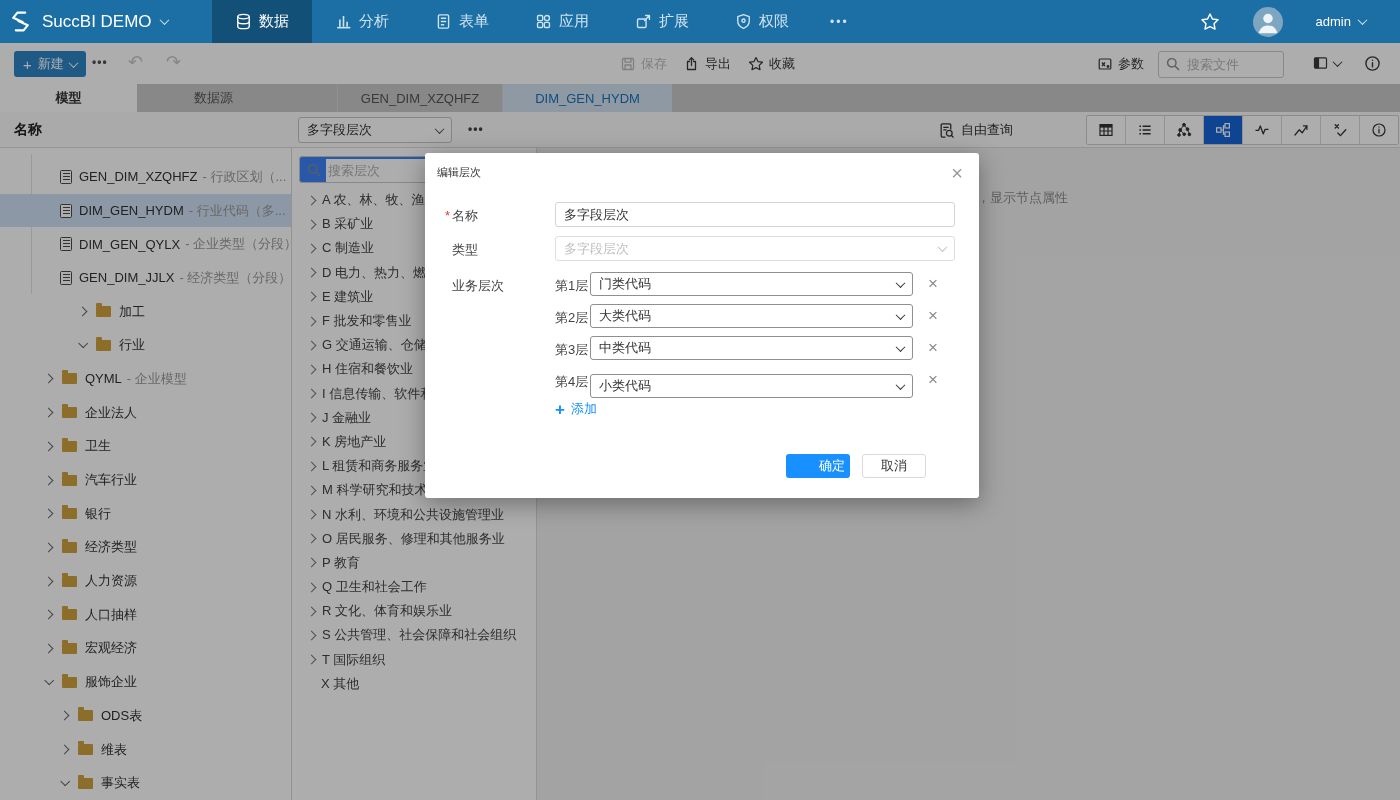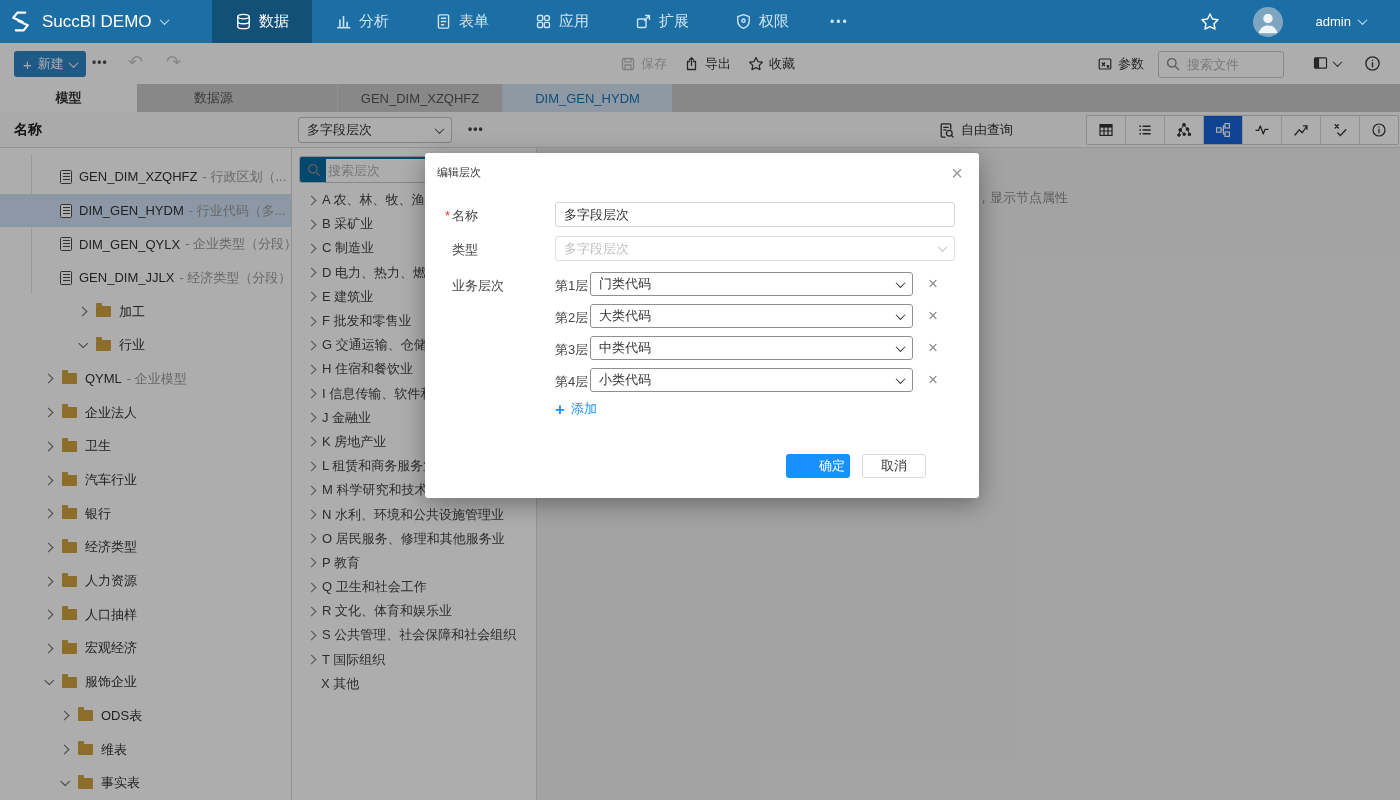--- a/index.html
+++ b/index.html
@@ -70,21 +70,21 @@
   .i3{padding-left:61px;}
   .cr{display:inline-block;width:6px;height:6px;border-right:1.4px solid #666;border-bottom:1.4px solid #666;transform:rotate(-45deg);margin-right:10px;flex:none;}
   .cd{display:inline-block;width:6px;height:6px;border-right:1.4px solid #666;border-bottom:1.4px solid #666;transform:rotate(45deg) translate(-1px,-2px);margin-right:10px;flex:none;}
   .fold{width:15px;height:11px;background:#cfa33e;border-radius:1px;position:relative;margin-right:8px;flex:none;}
   .fold::before{content:"";position:absolute;top:-3px;left:0;width:6px;height:3px;background:#cfa33e;border-radius:1px 1px 0 0;}
   .doc{width:12px;height:14px;border:1.3px solid #4a4a4a;border-radius:1.5px;background:#fff;position:relative;margin-right:7px;flex:none;box-sizing:border-box;}
   .doc::before{content:"";position:absolute;left:1.5px;right:1.5px;top:2px;height:7px;
                background:repeating-linear-gradient(#4a4a4a 0 1.2px,transparent 1.2px 3.2px);}
 
   .midpanel{position:absolute;top:148px;left:292px;width:245px;bottom:0;background:#fff;border-right:1px solid #d9d9d9;box-sizing:border-box;overflow:hidden;}
-  .hsearch{position:absolute;left:7px;top:8px;width:230px;height:27px;border:1px solid #c9c9c9;border-radius:3px;background:#0369a1;box-sizing:border-box;text-decoration:underline;}
+  .hsearch{position:absolute;left:7px;top:8px;width:230px;height:27px;border:1px solid #c9c9c9;border-radius:3px;background:#3b82f6;box-sizing:border-box;text-decoration:underline;}
   .hsearch input{position:absolute;left:26px;top:2px;width:196px;height:21px;border:none;outline:none;font-size:13px;font-family:inherit;color:#333;}
   .hsearch input::placeholder{color:#b0b0b0;}
   .hsearch .mag{position:absolute;left:6px;top:5px;color:#8a8a8a;}
   .hlist{position:absolute;top:40px;left:0;right:0;}
   .hrow{height:24.2px;display:flex;align-items:center;padding-left:16px;white-space:nowrap;color:#444;cursor:pointer;}
   .hrow .cr{margin-right:7px;border-color:#777;}
   .hrow .spc{width:13px;flex:none;}
 
   .canvas{position:absolute;top:148px;left:537px;right:0;bottom:0;background:#f1f1f1;}
   .canvas-note{position:absolute;left:440px;top:41px;color:#8a8a8a;}
@@ -619,21 +619,21 @@
     <div class="lvl-x" style="top:154px">×</div>
 
     <div class="lvl-label" style="top:188px">第3层</div>
     <div class="lvl-select" style="top:183px">
       <span>中类代码</span>
       <span class="cvd"></span>
     </div>
     <div class="lvl-x" style="top:186px">×</div>
 
     <div class="lvl-label" style="top:220px">第4层</div>
-    <div class="lvl-select" style="top:215px">
+    <div class="lvl-select" style="top:221px">
       <span>小类代码</span>
       <span class="cvd"></span>
     </div>
     <div class="lvl-x" style="top:218px">×</div>
 
     <div class="m-add">
       <span class="plus">+</span>
       <span>添加</span>
     </div>
 

